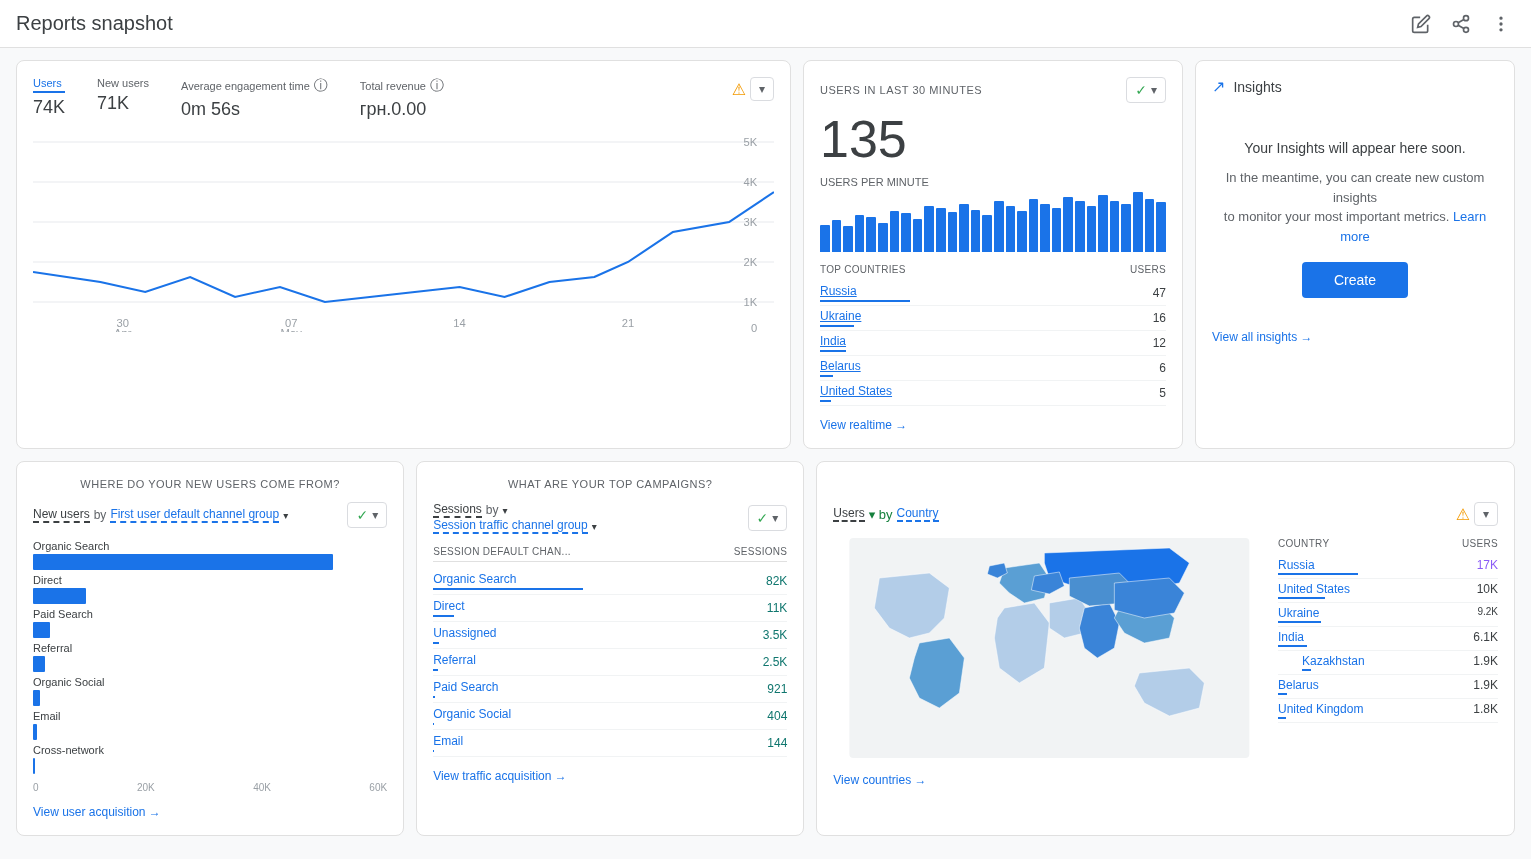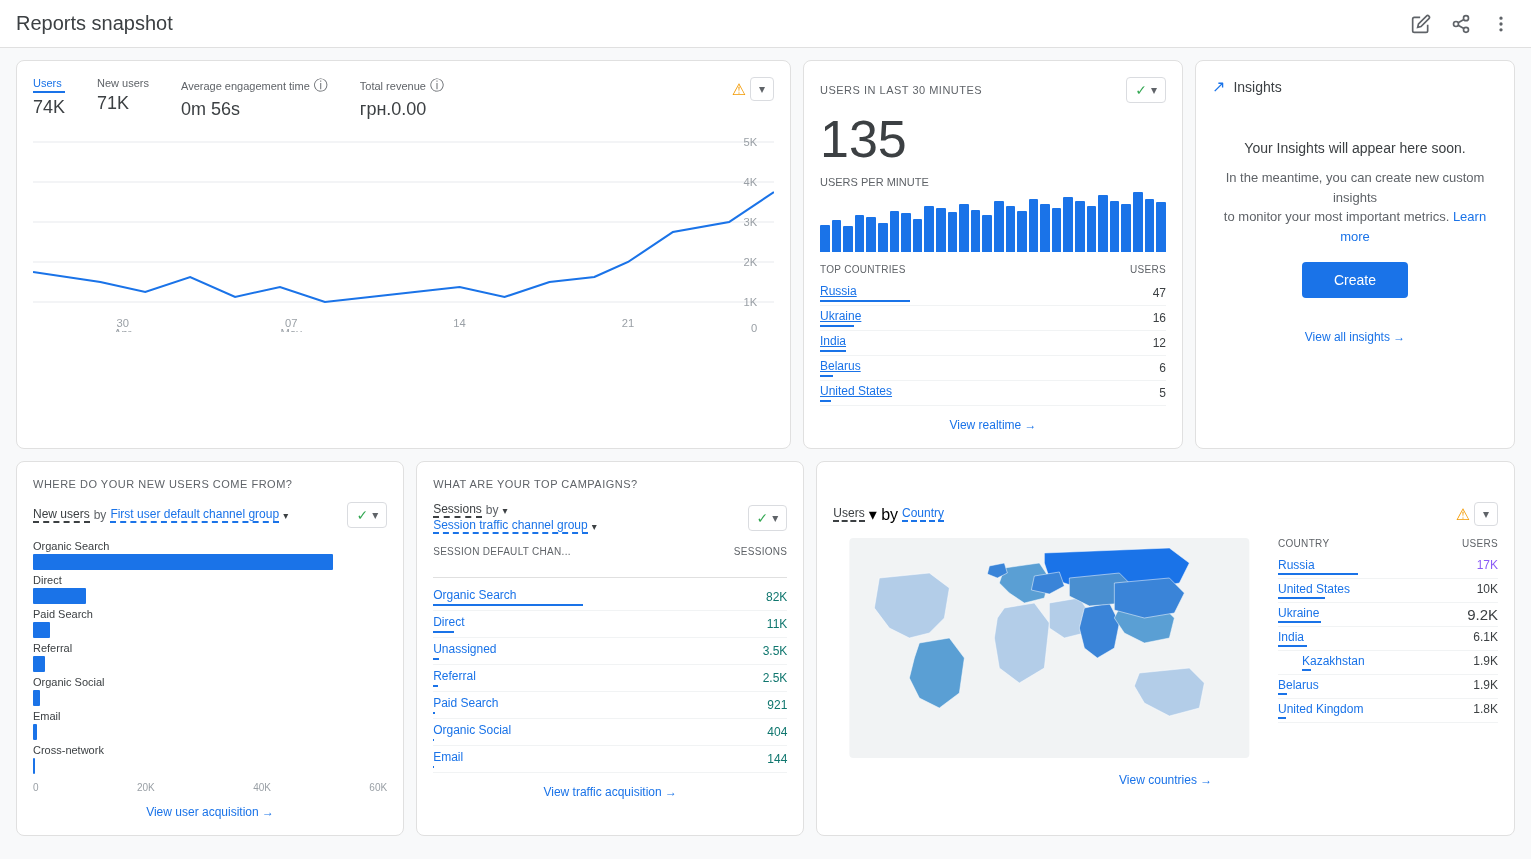--- a/index.html
+++ b/index.html
@@ -41,43 +41,43 @@
     
     .countries-table { width: 100%; }
     .countries-header { display: flex; justify-content: space-between; font-size: 10px; color: #5f6368; font-weight: 500; margin-bottom: 6px; letter-spacing: 0.3px; }
     .country-row { display: flex; justify-content: space-between; align-items: center; padding: 3px 0; border-bottom: 1px solid #f1f3f4; }
     .country-name { font-size: 12px; color: #1a73e8; text-decoration: underline; cursor: pointer; }
     .country-bar { height: 2px; background: #1a73e8; margin-top: 2px; }
     .country-count { font-size: 12px; color: #3c4043; }
     .country-col { display: flex; flex-direction: column; }
 
     .view-link { color: #1a73e8; font-size: 12px; text-decoration: none; cursor: pointer; display: flex; align-items: center; gap: 4px; }
-    .view-link-row { display: flex; justify-content: center; margin-top: 12px; }
+    .view-link-row { display: flex; justify-content: flex-start; margin-top: 12px; }
 
     
     .insights-header { display: flex; align-items: center; gap: 8px; margin-bottom: 24px; }
     .insights-title { font-size: 14px; font-weight: 500; }
     .insights-icon { color: #1a73e8; font-size: 16px; }
     .insights-body { text-align: center; padding: 20px 0; }
     .insights-main-text { font-size: 14px; font-weight: 500; color: #3c4043; margin-bottom: 12px; }
     .insights-sub-text { font-size: 13px; color: #5f6368; line-height: 1.5; }
     .insights-sub-text a { color: #1a73e8; }
     .create-btn { background: #1a73e8; color: #fff; border: none; border-radius: 4px; padding: 10px 32px; font-size: 14px; cursor: pointer; margin-top: 16px; }
 
     
-    .section-title { font-size: 11px; font-weight: 500; color: #5f6368; letter-spacing: 0.5px; margin-bottom: 12px; }
+    .section-title { font-size: 11px; font-weight: 500; color: #5f6368; letter-spacing: 0.5px; margin-bottom: 12px; text-align: center; }
     .chart-label-row { display: flex; justify-content: space-between; align-items: center; margin-bottom: 12px; }
     
     .horiz-bar-container { margin-bottom: 4px; }
     .horiz-bar-label { font-size: 11px; color: #3c4043; margin-bottom: 2px; }
     .horiz-bar { height: 16px; background: #1a73e8; border-radius: 1px; }
     .horiz-axis { display: flex; justify-content: space-between; font-size: 10px; color: #9aa0a6; margin-top: 8px; }
 
     .sessions-table { width: 100%; }
-    .sessions-header { display: flex; justify-content: space-between; font-size: 10px; color: #5f6368; font-weight: 500; margin-bottom: 6px; letter-spacing: 0.3px; border-bottom: 1px solid #e0e0e0; padding-bottom: 20px; }
+    .sessions-header { display: flex; justify-content: space-between; font-size: 10px; color: #5f6368; font-weight: 500; margin-bottom: 6px; letter-spacing: 0.3px; border-bottom: 1px solid #e0e0e0; padding-bottom: 4px; }
     .session-row { display: flex; justify-content: space-between; align-items: center; padding: 4px 0; border-bottom: 1px solid #f1f3f4; }
     .session-name { font-size: 12px; color: #1a73e8; cursor: pointer; }
     .session-bar { height: 2px; background: #1a73e8; margin-top: 2px; }
     .session-val { font-size: 12px; color: #0f766e; }
     .session-col { display: flex; flex-direction: column; }
     .country-row-right { display: flex; justify-content: space-between; padding: 3px 0; border-bottom: 1px solid #f1f3f4; }
     .country-right-header { display: flex; justify-content: space-between; font-size: 10px; color: #5f6368; font-weight: 500; margin-bottom: 6px; letter-spacing: 0.3px; }
 
     .geo-card-inner { display: flex; gap: 12px; }
     .geo-map-side { flex: 1; }
@@ -423,21 +423,21 @@
       <div class="view-link-row">
         <a class="view-link">View traffic acquisition →</a>
       </div>
     </div>
 
     <div class="card">
       <div class="section-title" style="visibility:hidden;">placeholder</div>
       <div class="chart-label-row">
         <div style="display:flex;align-items:center;gap:4px;">
           <span style="font-size:12px;color:#3c4043;border-bottom:2px dashed #3c4043;">Users</span>
-          <span style="font-size:16px;color:#000000;">▾ by </span>
+          <span style="font-size:13px;color:#15803d;">▾ by </span>
           <span style="font-size:12px;color:#1a73e8;border-bottom:2px dashed #1a73e8;">Country</span>
         </div>
         <div class="revenue-warning">
           <span class="alert-icon">⚠</span>
           <div class="dropdown-btn">▾</div>
         </div>
       </div>
       <div class="geo-card-inner">
         <div class="geo-map-side">
           
@@ -489,21 +489,21 @@
       <span style="font-size:12px;color:#1a73e8;cursor:pointer;">United States</span>
       <div style="height:2px;background:#1a73e8;width:47.2px;margin-top:1px;"></div>
     </div>
     <span style="font-size:12px;color:#3c4043;">10K</span>
   </div>
               <div class="country-row-right">
     <div style="display:flex;flex-direction:column;">
       <span style="font-size:12px;color:#1a73e8;cursor:pointer;">Ukraine</span>
       <div style="height:2px;background:#1a73e8;width:43.2px;margin-top:1px;"></div>
     </div>
-    <span style="font-size:15px;color:#3c4043;">9.2K</span>
+    <span style="font-size:10px;color:#3c4043;">9.2K</span>
   </div>
               <div class="country-row-right">
     <div style="display:flex;flex-direction:column;">
       <span style="font-size:12px;color:#1a73e8;cursor:pointer;">India</span>
       <div style="height:2px;background:#1a73e8;width:28.8px;margin-top:1px;"></div>
     </div>
     <span style="font-size:12px;color:#3c4043;">6.1K</span>
   </div>
               <div class="country-row-right">
     <div style="display:flex;flex-direction:column;margin-left:24px;">

